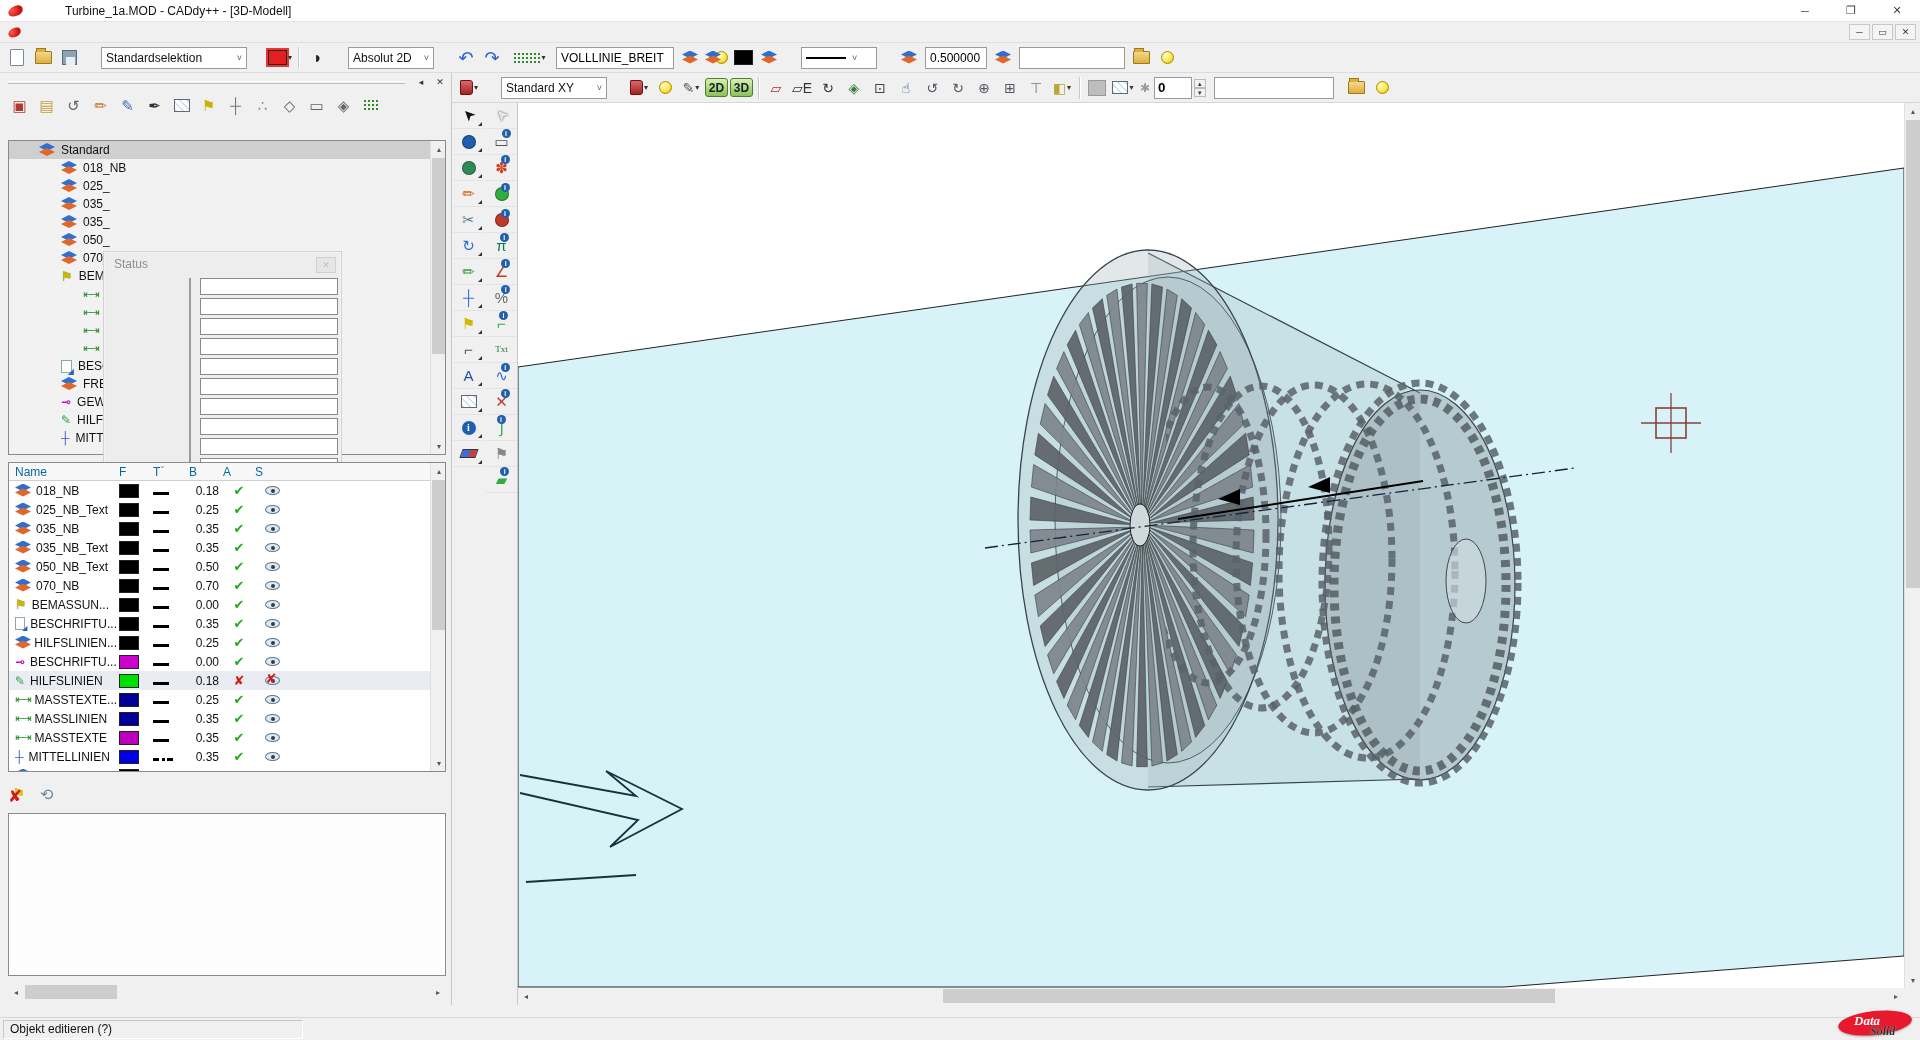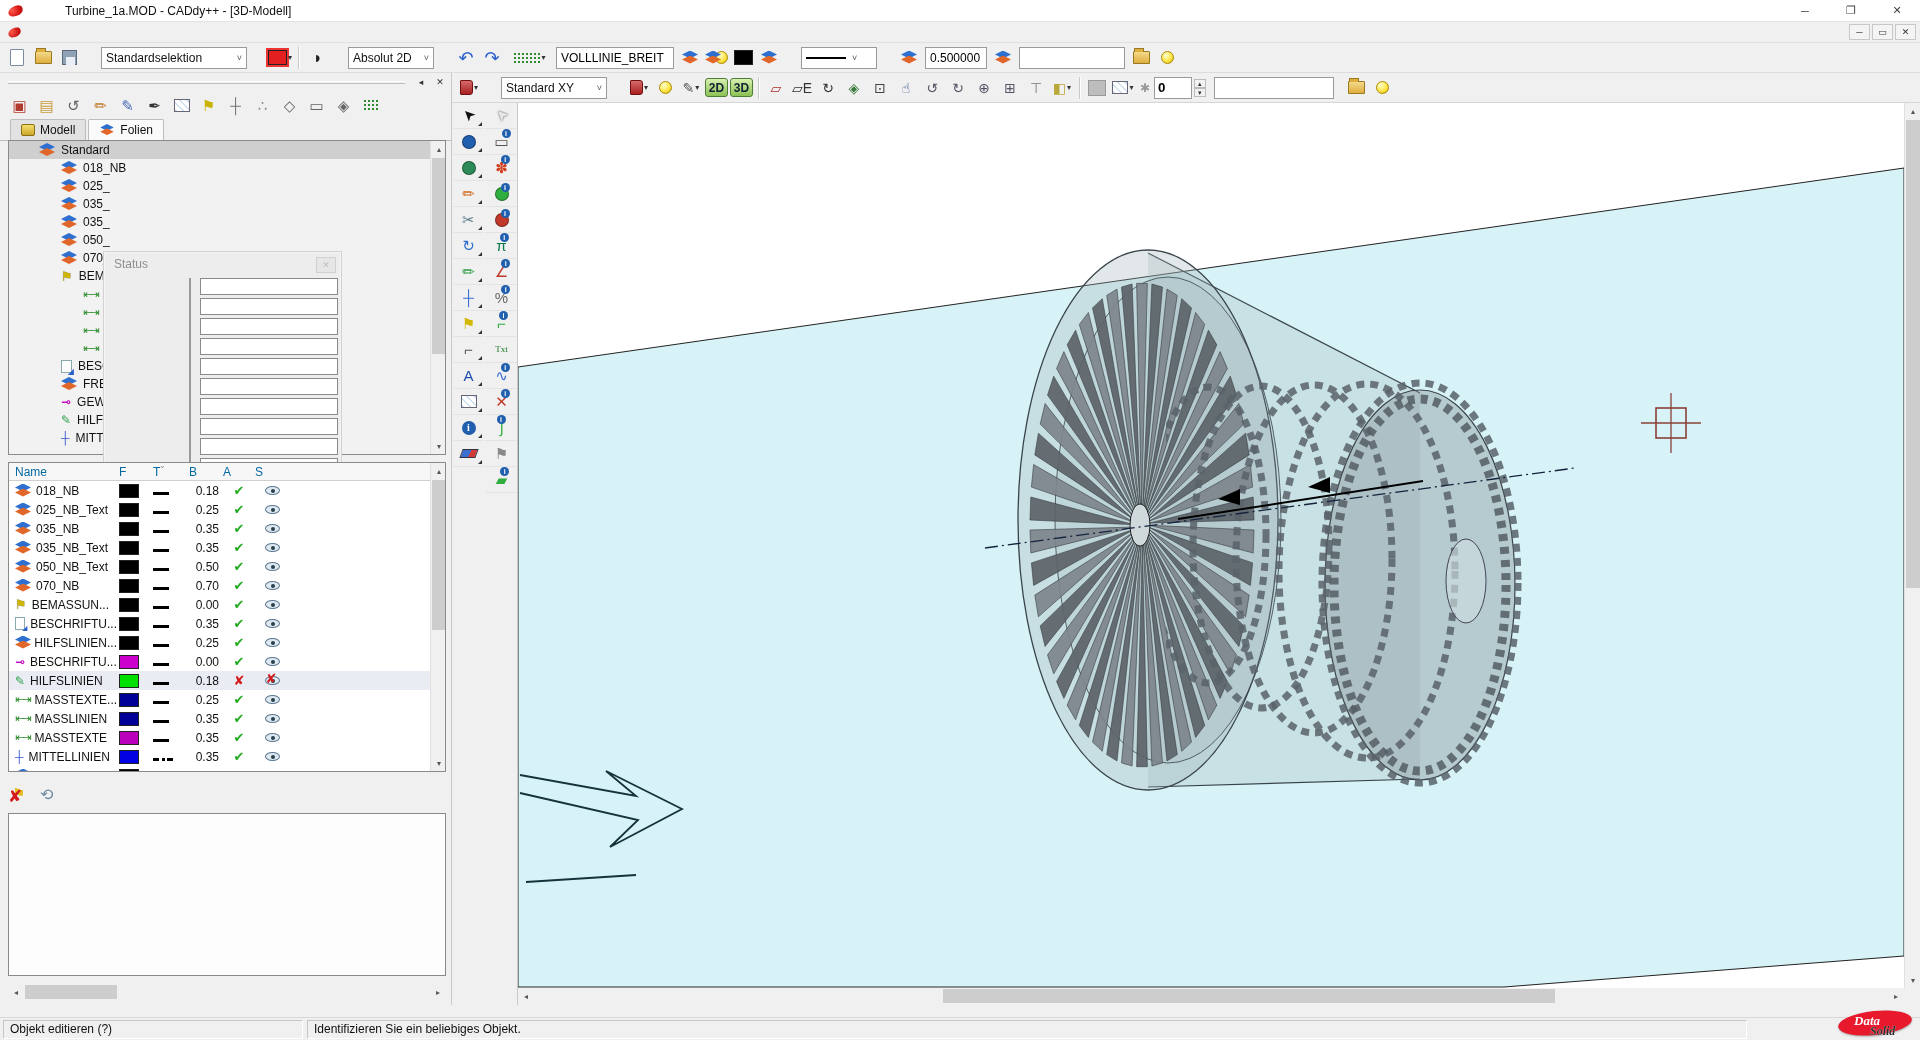--- a/index.html
+++ b/index.html
@@ -403,30 +403,20 @@
         <div class="ptool">
           <span class="icon " style="color: rgb(102, 102, 102);">▭</span>
         </div>
         <div class="ptool">
           <span class="icon " style="color: rgb(102, 102, 102);">◈</span>
         </div>
         <div class="ptool">
           <span class="icon ic-dotgrid"></span>
         </div>
       </div>
-    <div id="tabs">
-      <div class="tab">
-        <span class="tab-icon-model"></span>
-        <span>Modell</span>
-      </div>
-      <div class="tab active">
-        <span class="icon ic-layers" style="transform:scale(.85)"></span>
-        <span>Folien</span>
-      </div>
-    </div>
 
     <div id="treebox">
       <div id="tree-rows">
           <div class="trow lvl0 sel">
             <span class="icon ic-layers tic"></span>
             <span>Standard</span>
           </div>
           <div class="trow lvl1">
             <span class="icon ic-layers tic"></span>
             <span>018_NB</span>
@@ -977,23 +967,20 @@
     <div class="sb-thumb" style="left:425px;top:1px;width:612px;height:14px"></div>
     <div class="sb-arrow" style="right:0">▸</div>
   </div>
   <div id="sb-corner"></div>
 
   <div id="framestrip"></div>
   <div id="statusbar">
     <div class="sb-cell" id="sb-mode">
         <span>Objekt editieren (?)</span>
       </div>
-    <div class="sb-cell" id="sb-msg">
-        <span>Identifizieren Sie ein beliebiges Objekt.</span>
-      </div>
   </div>
 
   <div id="brand">
     <div class="oval" style="background: rgb(232, 25, 44);"></div>
     <span class="t1">Data</span>
     <span class="t2">Solid</span>
   </div>
 </div>
 
 </body></html>

